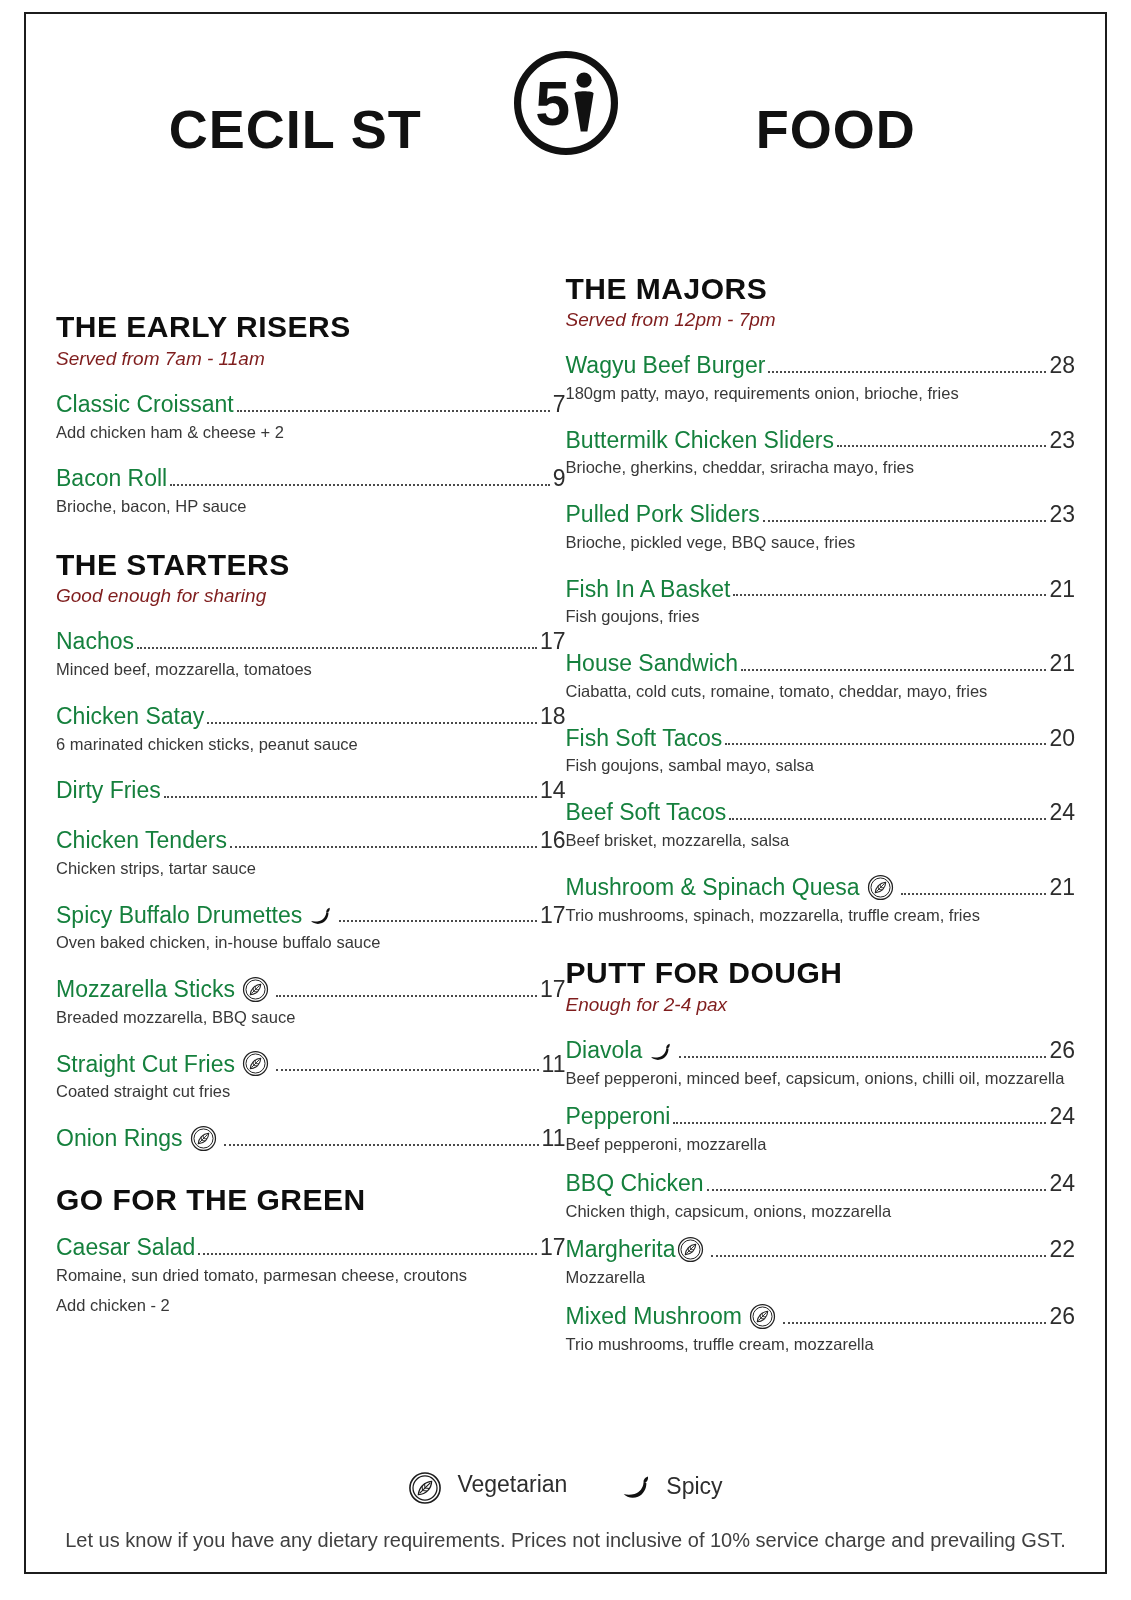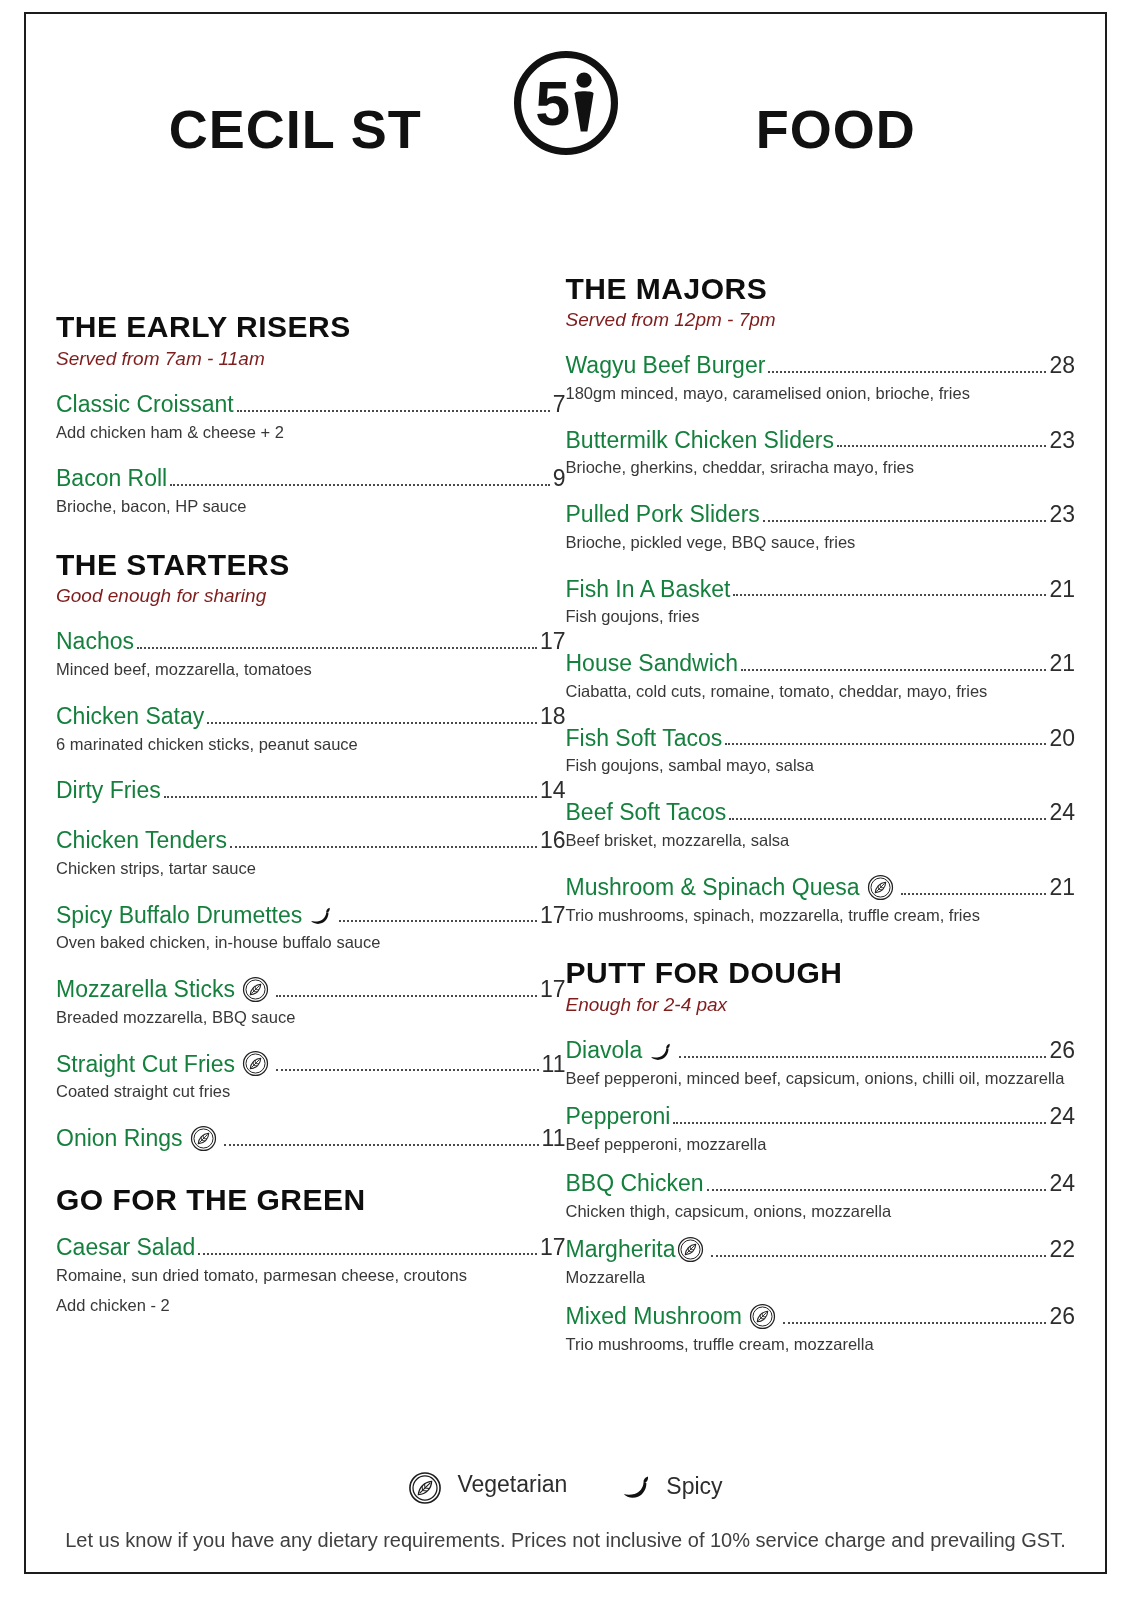--- a/index.html
+++ b/index.html
@@ -207,21 +207,21 @@
       <div class="section">
         <div class="section-title">THE MAJORS</div>
         <div class="section-sub">Served from 12pm - 7pm</div>
         <div class="items">
           <div class="item">
             <div class="row">
               <span class="nm">Wagyu Beef Burger</span>
               <span class="dots"></span>
               <span class="pr">28</span>
             </div>
-            <div class="ds">180gm minced, mayo, caramelised onion, brioche, fries</div>
+            <div class="ds">180gm patty, mayo, requirements onion, brioche, fries</div>
           </div>
           <div class="item">
             <div class="row">
               <span class="nm">Buttermilk Chicken Sliders</span>
               <span class="dots"></span>
               <span class="pr">23</span>
             </div>
             <div class="ds">Brioche, gherkins, cheddar, sriracha mayo, fries</div>
           </div>
           <div class="item">

